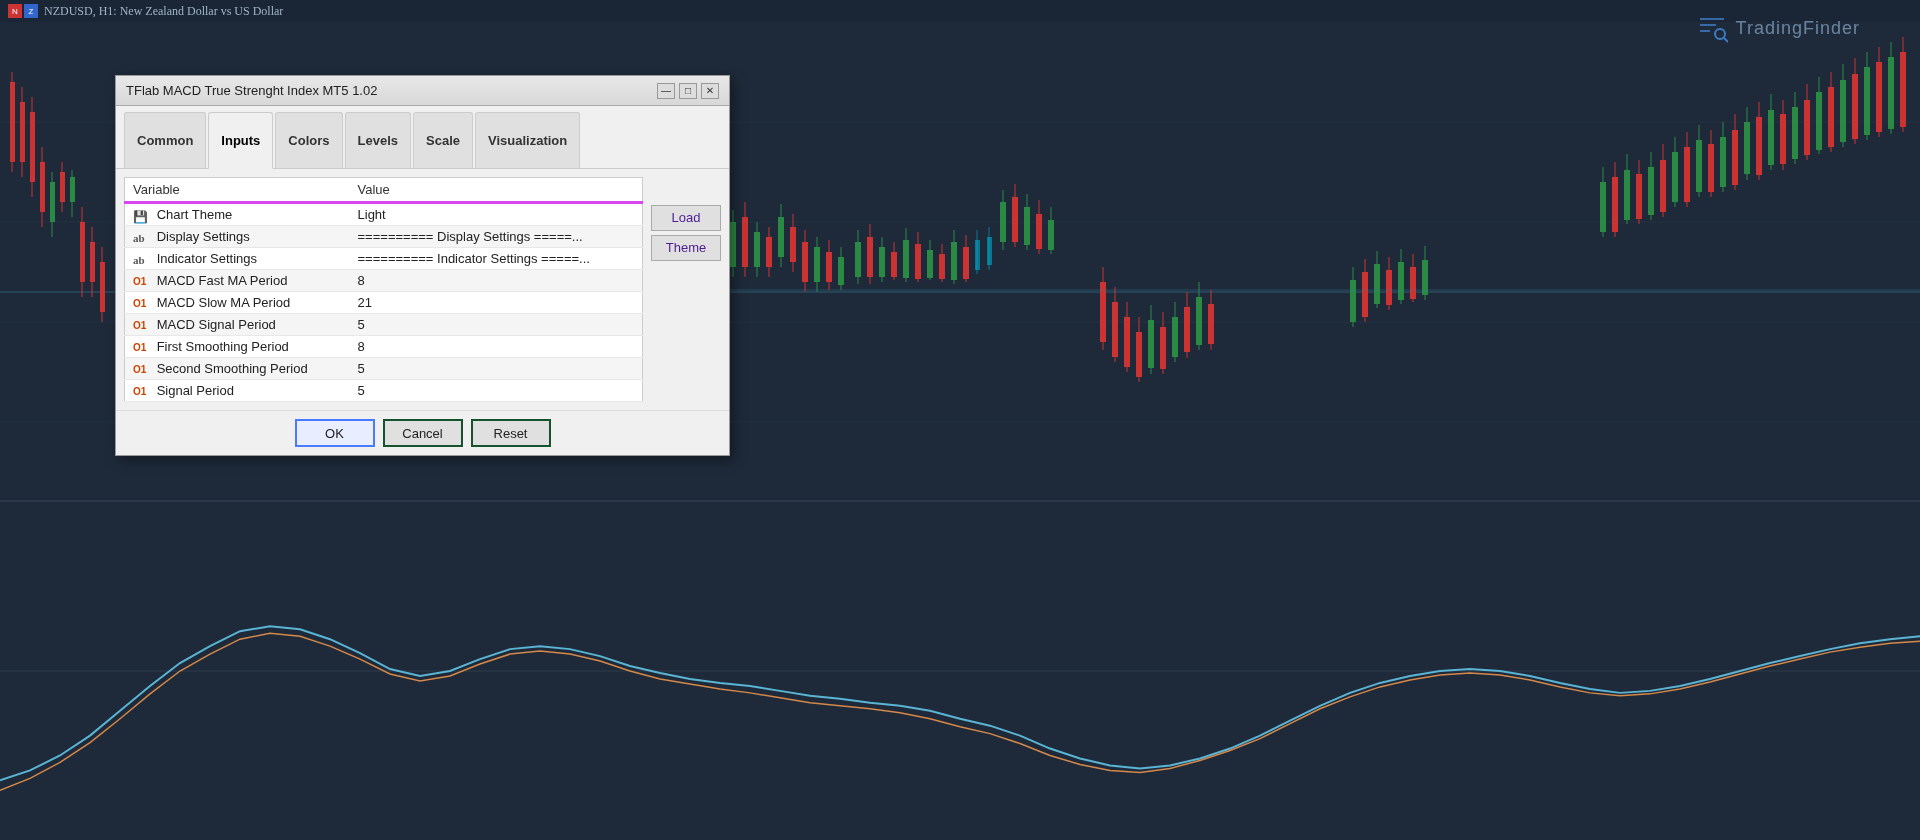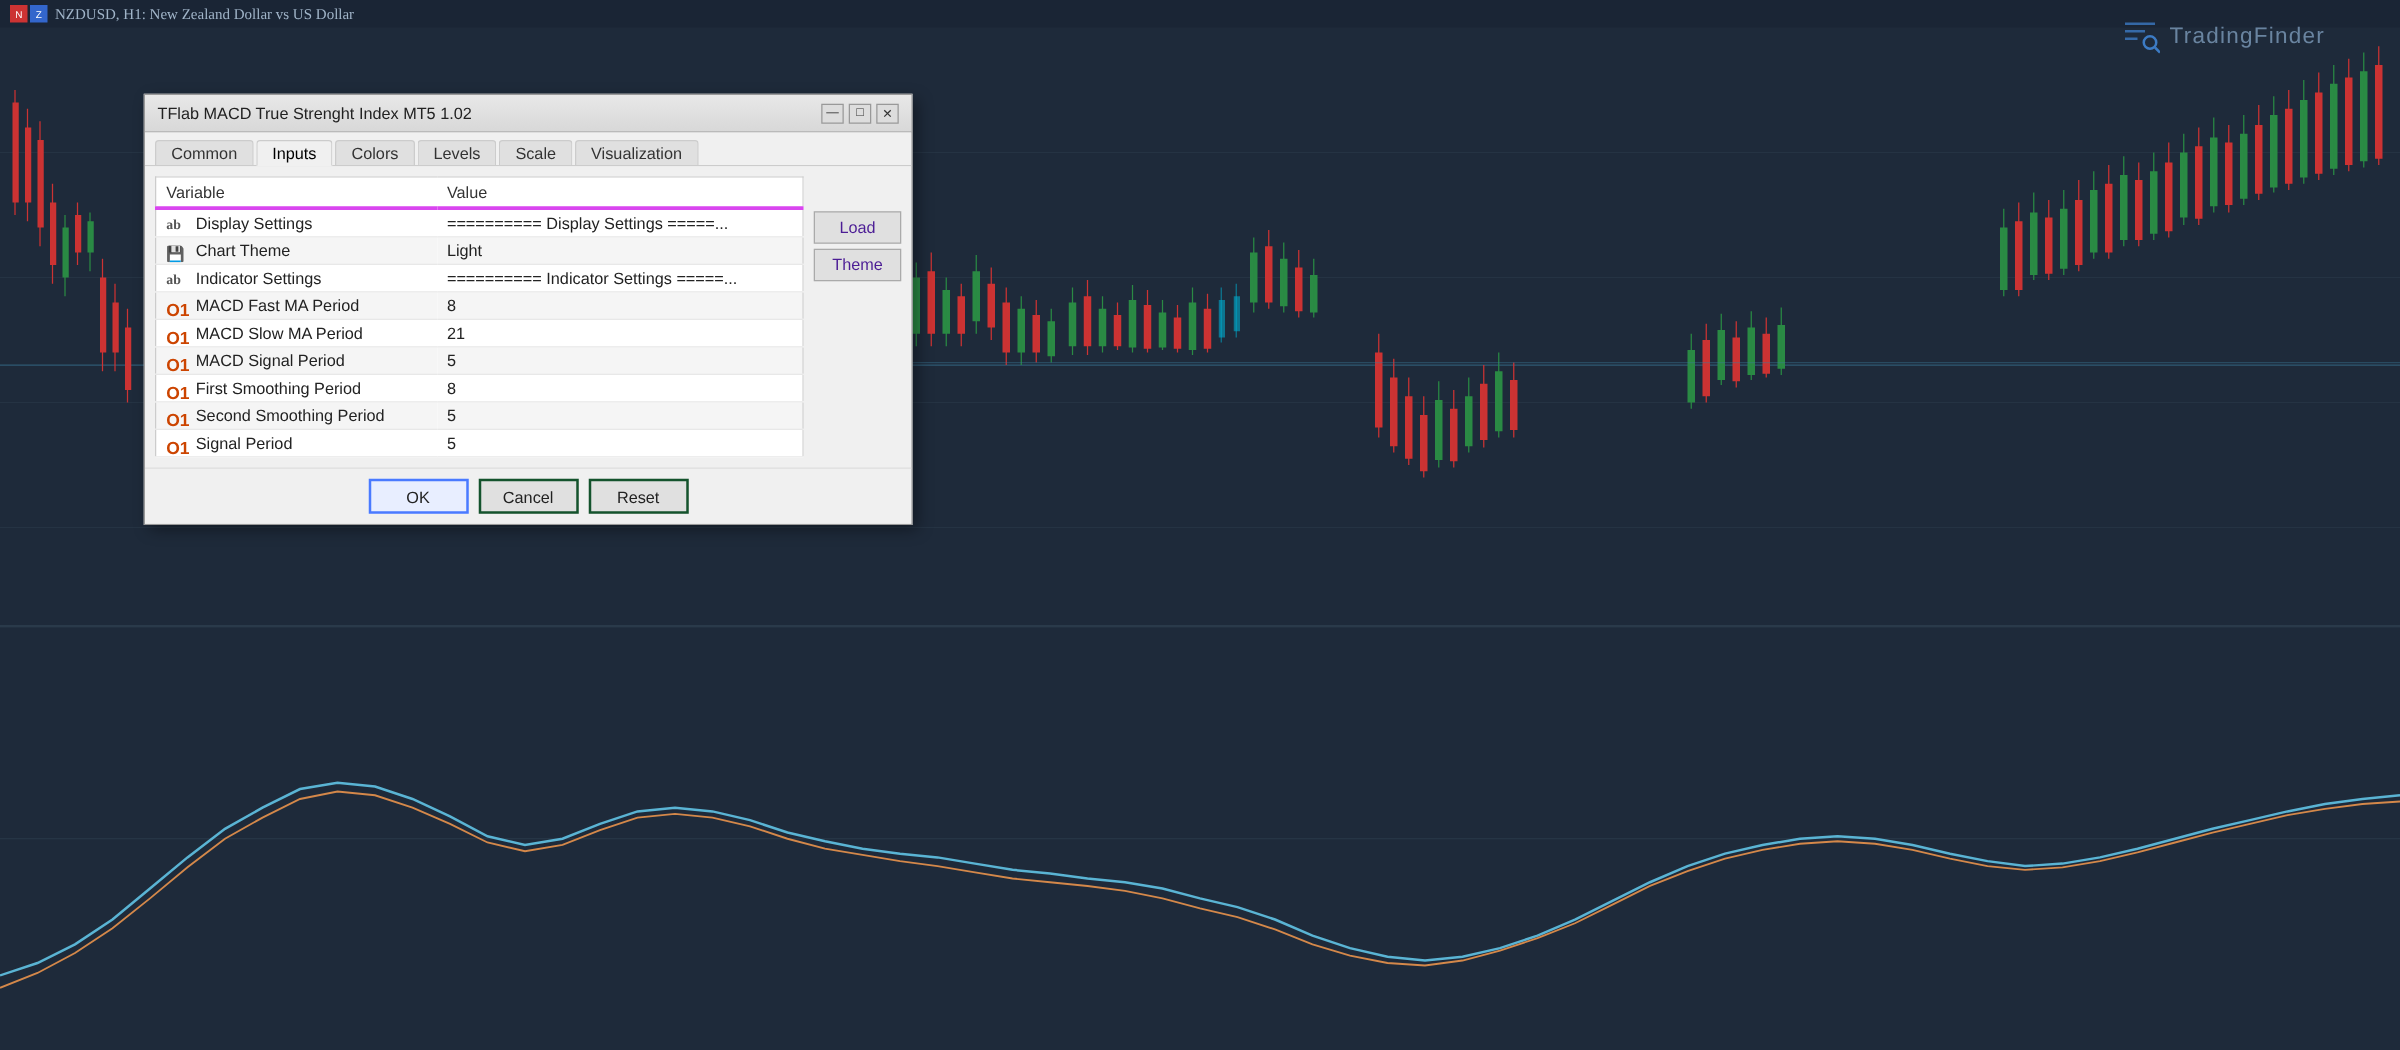--- a/index.html
+++ b/index.html
@@ -182,28 +182,29 @@
     
     .modal-tabs {
       background: #f0f0f0;
       padding: 6px 8px 0 8px;
       display: flex;
       gap: 2px;
       border-bottom: 1px solid #ccc;
     }
 
     .tab {
-      padding: 2px 12px;
+      padding: 20px 12px;
       border: 1px solid #ccc;
       border-bottom: none;
       background: #e0e0e0;
       cursor: pointer;
       font-size: 13px;
       color: #333;
       border-radius: 3px 3px 0 0;
+      font-weight: bold;
     }
 
     .tab.active {
       background: #f0f0f0;
       border-bottom: 1px solid #f0f0f0;
       margin-bottom: -1px;
       color: #000;
     }
 
     
@@ -264,21 +265,21 @@
       font-size: 11px;
     }
 
     .icon-disk {
       color: #4a7aaa;
       font-size: 12px;
     }
 
     .icon-o1 {
       color: #cc4400;
-      font-size: 14px;
+      font-size: 10px;
       font-weight: bold;
     }
 
     .side-btn {
       width: 70px;
       height: 26px;
       background: #e0e0e0;
       border: 1px solid #aaa;
       cursor: pointer;
       font-size: 13px;
@@ -712,32 +713,32 @@
             <thead>
               <tr>
                 <th>Variable</th>
                 <th>Value</th>
               </tr>
             </thead>
             <tbody>
 
               <tr>
                 <td>
+                  <span class="row-icon icon-disk">💾</span>
+                  <span>Chart Theme</span>
+                </td>
+                <td>Light</td>
+              </tr>
+
+              <tr>
+                <td>
                   <span class="row-icon icon-ab">ab</span>
                   <span>Display Settings</span>
                 </td>
                 <td>========== Display Settings =====...</td>
-              </tr>
-
-              <tr>
-                <td>
-                  <span class="row-icon icon-disk">💾</span>
-                  <span>Chart Theme</span>
-                </td>
-                <td>Light</td>
               </tr>
 
               <tr>
                 <td>
                   <span class="row-icon icon-ab">ab</span>
                   <span>Indicator Settings</span>
                 </td>
                 <td>========== Indicator Settings =====...</td>
               </tr>
 

